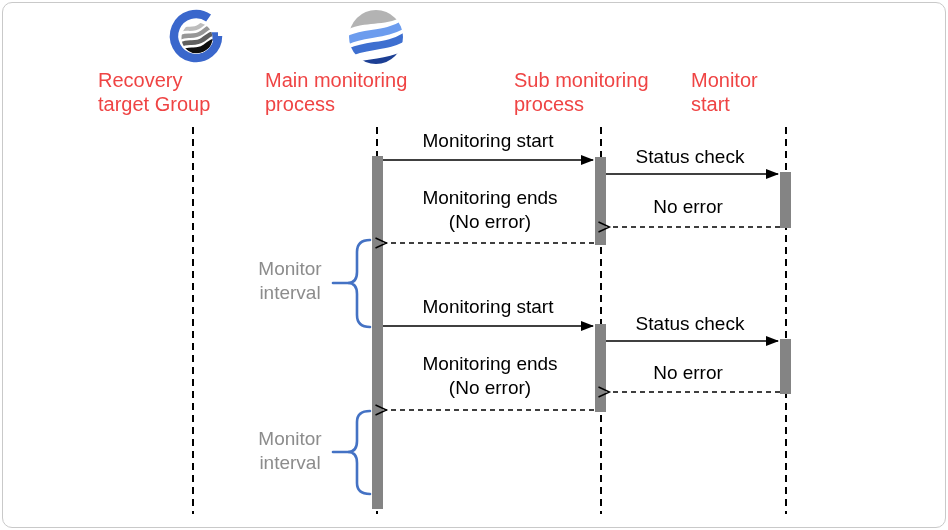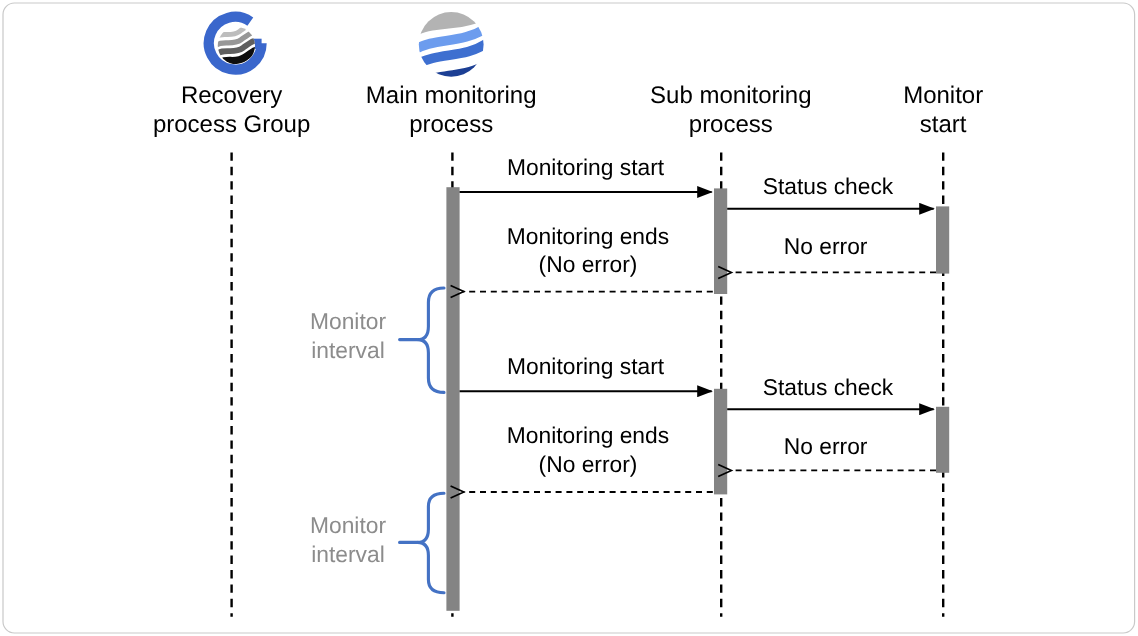--- a/index.html
+++ b/index.html
@@ -6,22 +6,22 @@
   .canvas{
     position:relative;width:948px;height:530px;background:#ffffff;
     font-family:"Liberation Sans",sans-serif;overflow:hidden;
   }
   .frame{
     position:absolute;left:2px;top:2px;right:2px;bottom:2px;
     border:1.5px solid #c9c9c9;border-radius:10px;pointer-events:none;
   }
   svg.layer{position:absolute;left:0;top:0;}
   .hdr{
-    position:absolute;width:190px;text-align:center;
-    font-size:20px;line-height:24px;color:#000000;font-weight:400;
+    position:absolute;width:190px;
+    font-size:20px;line-height:24px;color:#ef4444;font-weight:400;
   }
   .msglabel{
     position:absolute;width:210px;text-align:center;
     font-size:19px;line-height:24px;color:#000;
   }
   .intervallabel{
     position:absolute;width:150px;text-align:center;
     font-size:19px;line-height:24px;color:#8c8c8c;
   }
 </style>
@@ -97,23 +97,23 @@
         <path d="M-1,22 C15,13 36,19 57,8 L57,-1 L-1,-1 Z" fill="#B3B3B3"></path>
         <path d="M-2,33 C16,23 36,29 58,15" fill="none" stroke="#6C9CEE" stroke-width="8"></path>
         <path d="M-2,46 C18,35 38,41 58,28" fill="none" stroke="#3E6FD0" stroke-width="8"></path>
         <path d="M-1,58 C16,49 40,53 58,41 L58,58 Z" fill="#1C3F94"></path>
       </g>
     </g>
   </svg>
 
   <div class="hdr" style="left:98px;top:68px">
     <div>Recovery</div>
-    <div>process Group</div>
+    <div>target Group</div>
   </div>
-  <div class="hdr" style="left:281px;top:68px">
+  <div class="hdr" style="left:265px;top:68px">
     <div>Main monitoring</div>
     <div>process</div>
   </div>
   <div class="hdr" style="left:514px;top:68px">
     <div>Sub monitoring</div>
     <div>process</div>
   </div>
   <div class="hdr" style="left:691px;top:68px">
     <div>Monitor</div>
     <div>start</div>

